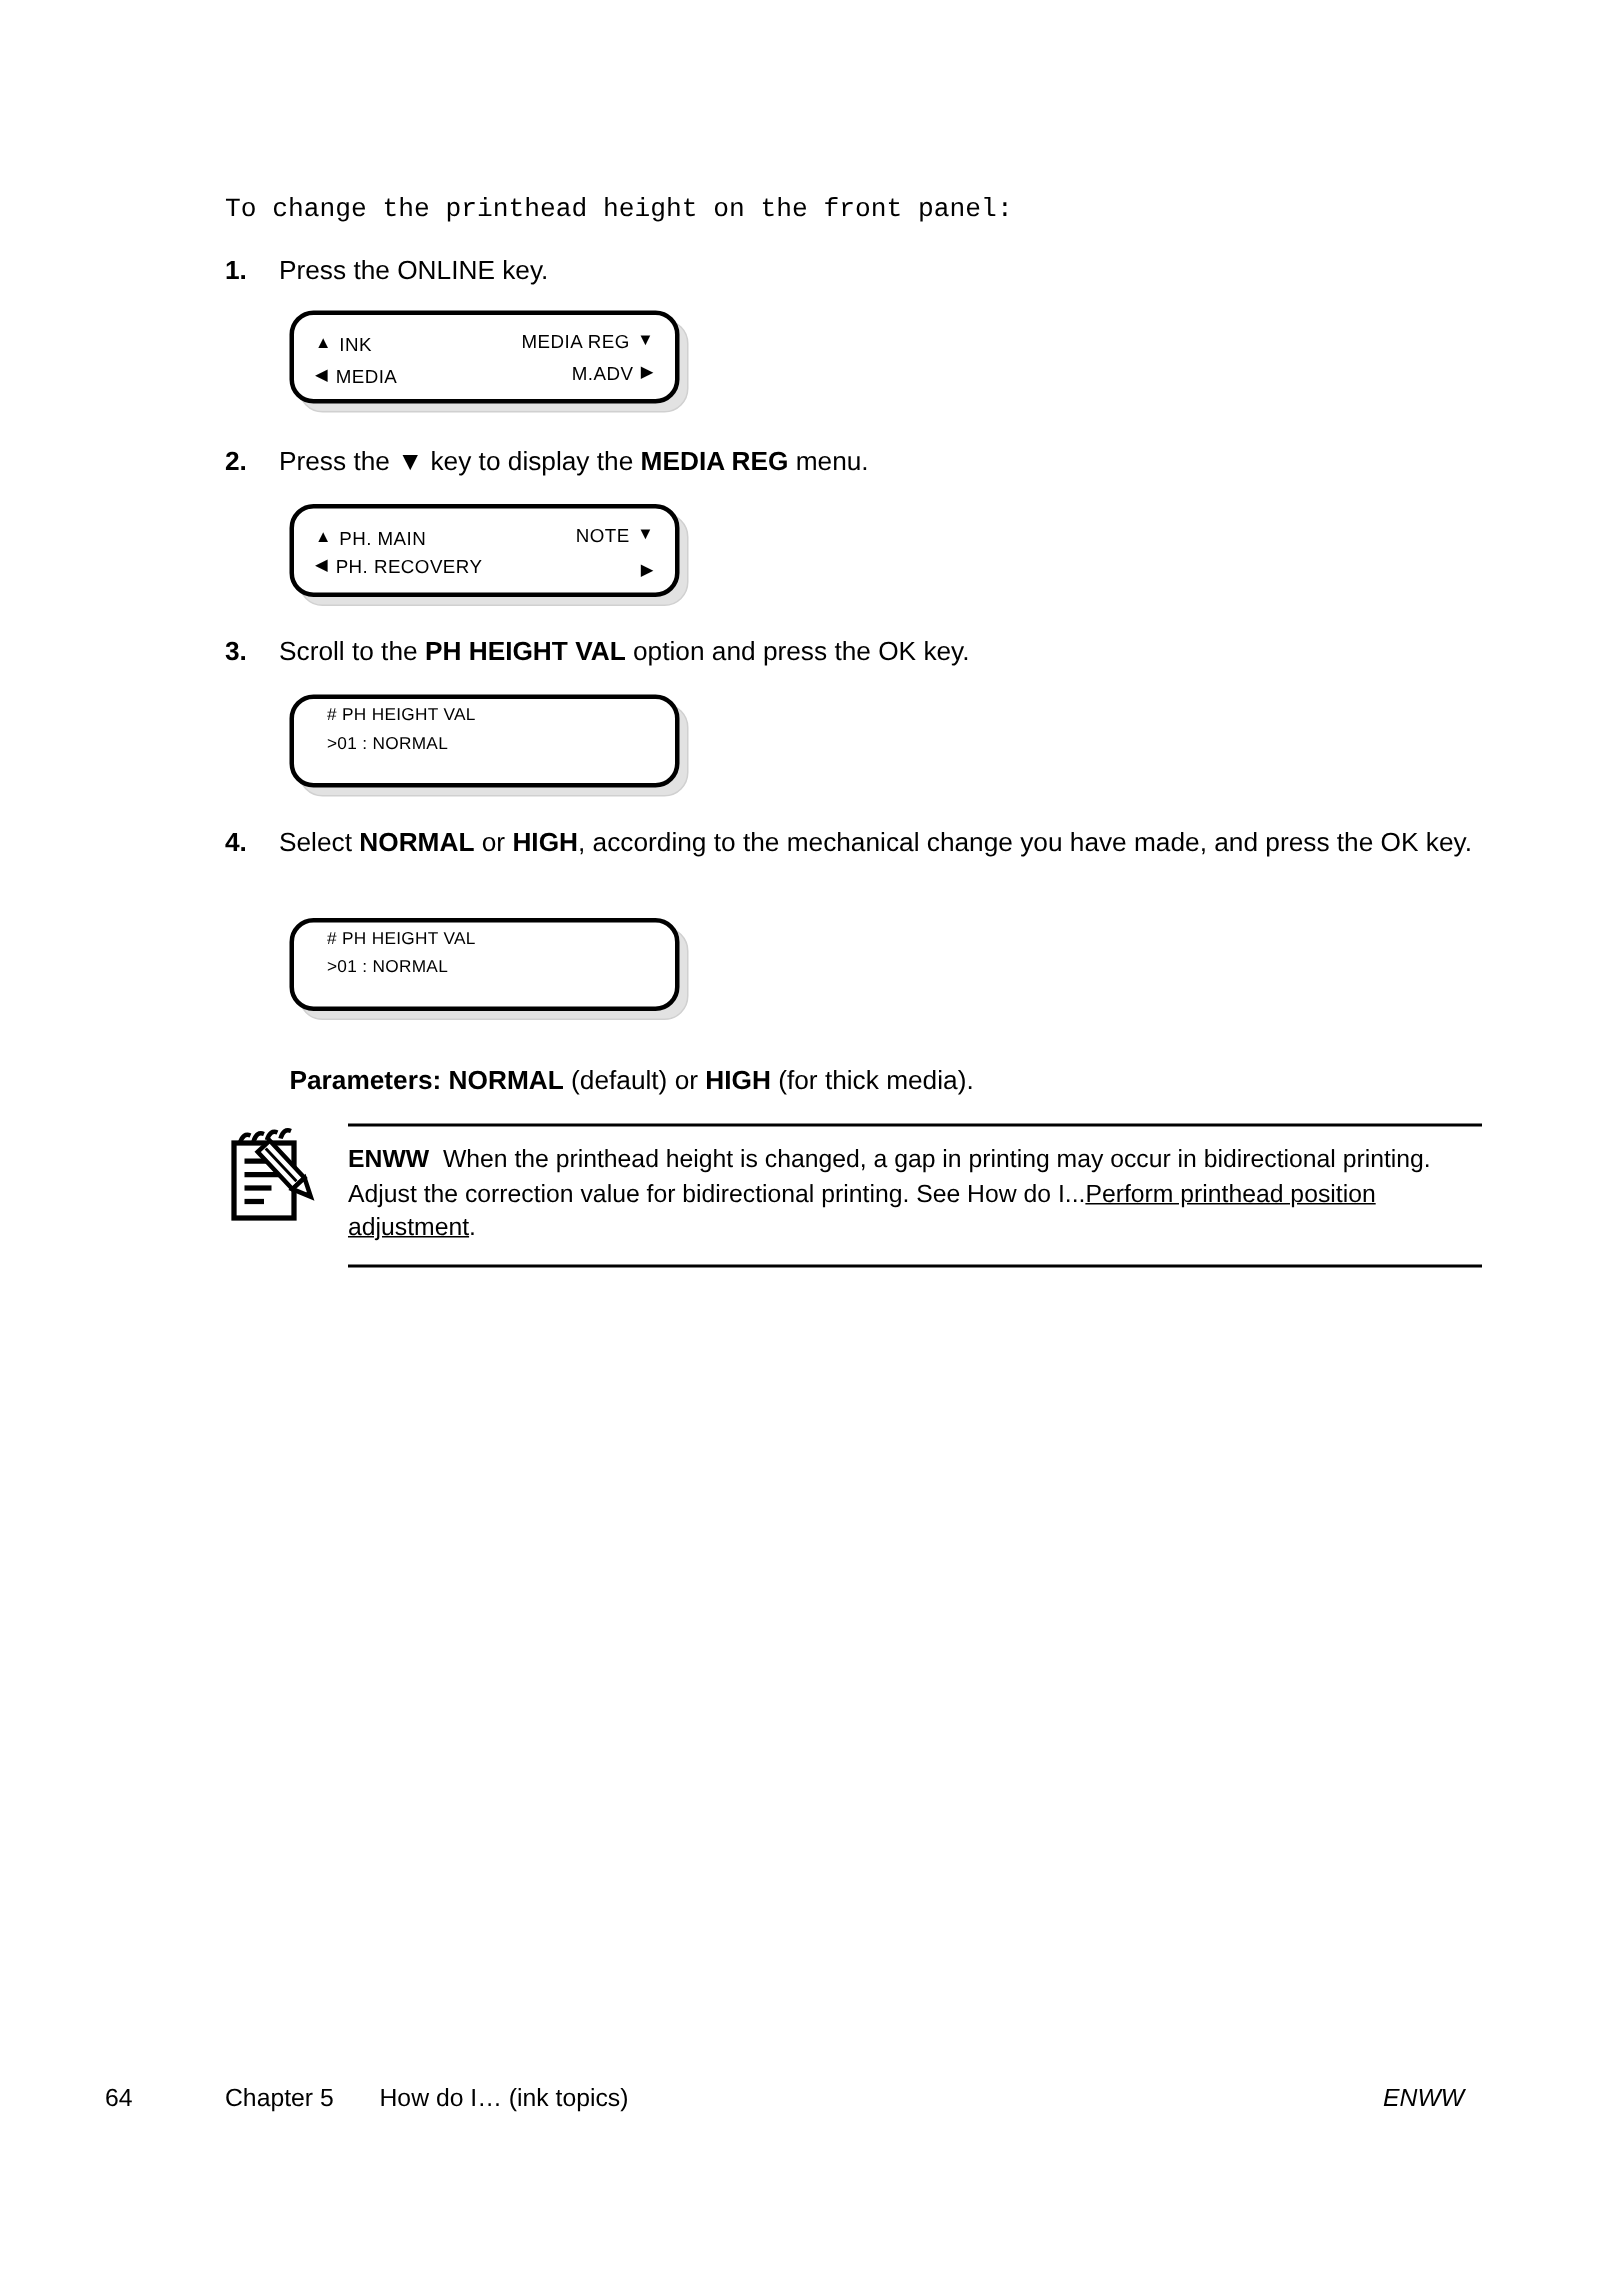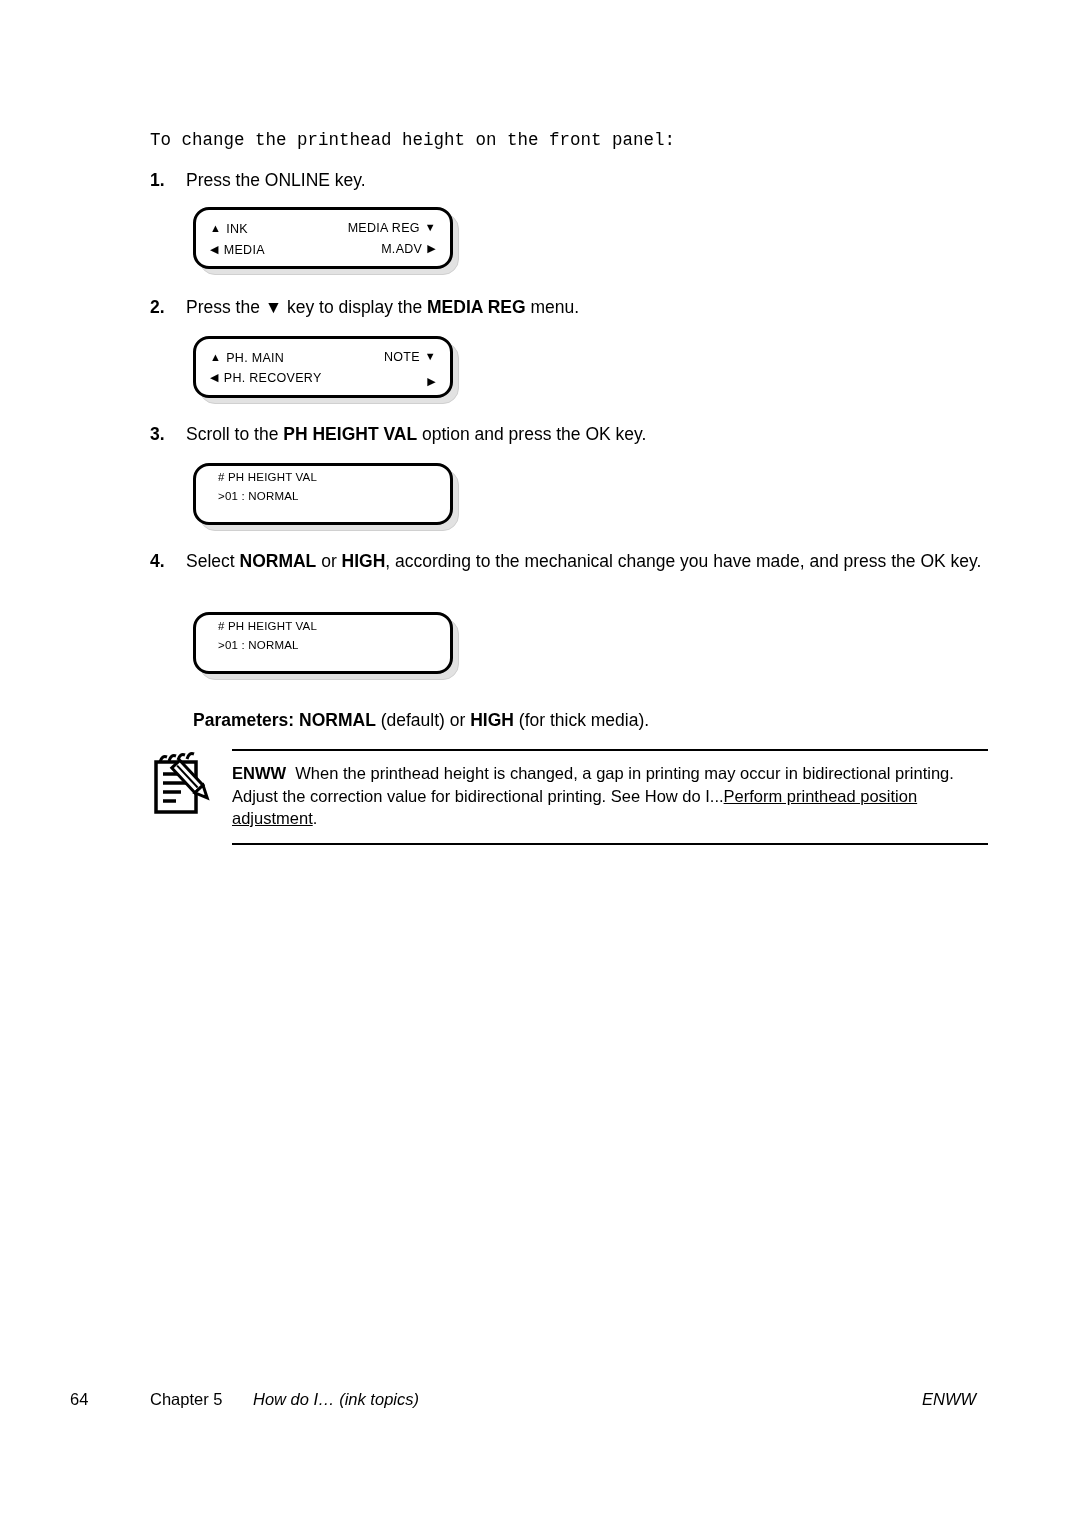--- a/index.html
+++ b/index.html
@@ -153,21 +153,21 @@
   .footer {
     position: absolute;
     left: 0;
     top: 1390px;
     width: 928px;
     height: 24px;
     font-size: 16.5px;
   }
   .footer .pg   { position: absolute; left: 70px;  top: 0; }
   .footer .chap { position: absolute; left: 150px; top: 0; }
-  .footer .sect { position: absolute; left: 253px; top: 0; font-style: italic; }
+  .footer .sect { position: absolute; left: 253px; top: 0; }
   .footer .enww { position: absolute; left: 922px; top: 0; font-style: italic; }
 </style>
 </head>
 <body>
 
 <div class="page">
 
   <div class="intro">To change the printhead height on the front panel:</div>
 
   <div class="step" style="top:168px; width:820px;">

